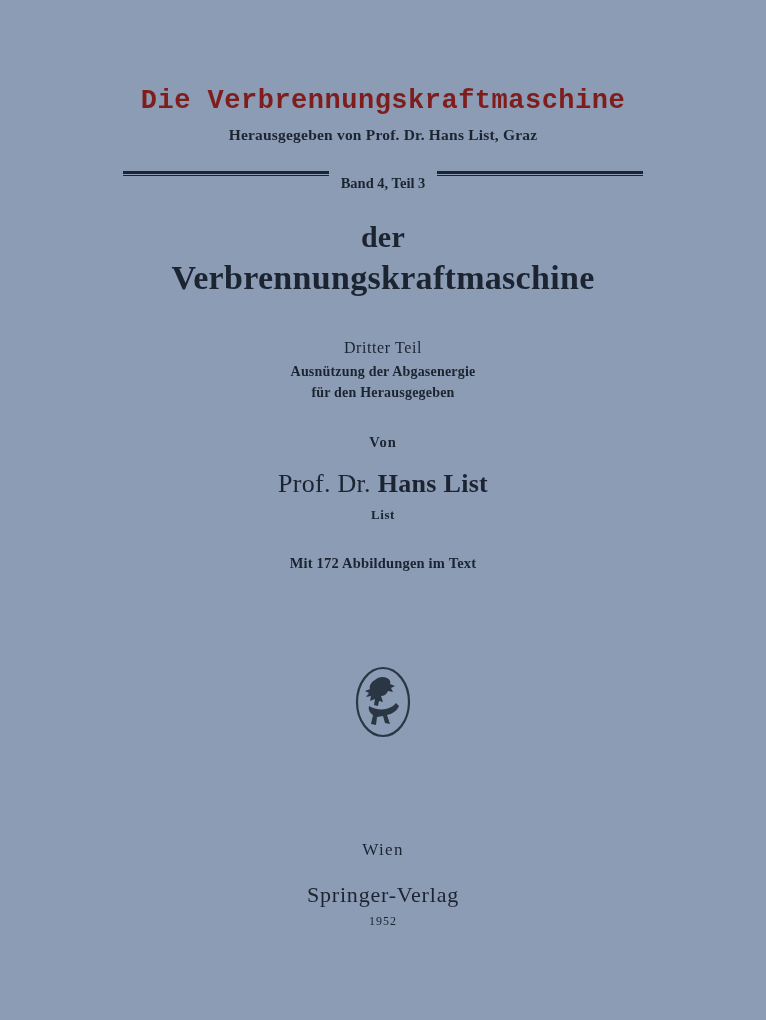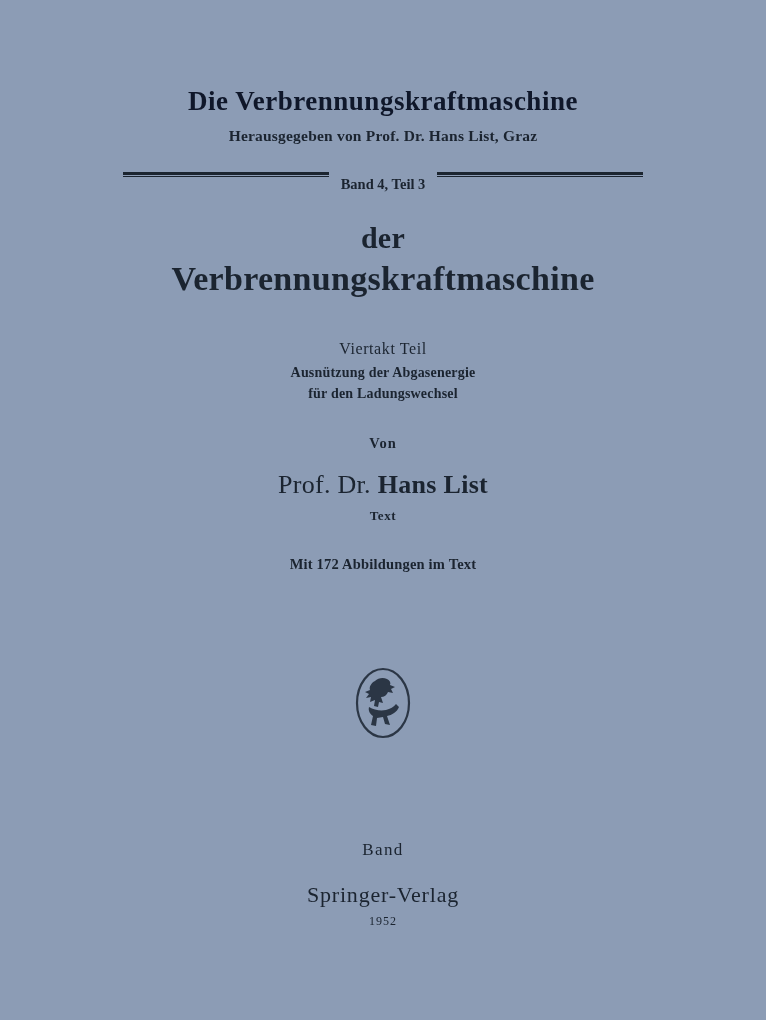--- a/index.html
+++ b/index.html
@@ -22,22 +22,23 @@
     display: flex;
     flex-direction: column;
     align-items: center;
   }
 
   .series-title {
     margin-top: 86px;
     font-size: 27px;
     font-weight: bold;
     letter-spacing: 0.5px;
-    color: #0f172a;
+    color: #7f1d1d;
     text-align: left;
+    font-family: Liberation Mono, monospace;
   }
   .series-editor {
     margin-top: 10px;
     font-size: 15.5px;
     font-weight: bold;
     letter-spacing: 0.2px;
     text-align: right;
   }
 
   .band-row {
@@ -162,43 +163,43 @@
     <div class="band-label">Band 4, Teil 3</div>
     <div class="band-rule"></div>
   </div>
 
   <div class="main-title">
     <div class="l2">der</div>
     <div>Verbrennungskraftmaschine</div>
   </div>
 
   <div class="sub-block">
-    <div class="sub-part">Viertakt Teil</div>
+    <div class="sub-part">Dritter Teil</div>
     <div class="sub-line">Ausnützung der Abgasenergie</div>
-    <div class="sub-line">für den Ladungswechsel</div>
+    <div class="sub-line">für den Herausgegeben</div>
   </div>
 
   <div class="von">Von</div>
 
   <div class="author">
     <span class="pre">Prof. Dr.</span>
     <span>Hans List</span>
   </div>
 
-  <div class="author-city">Text</div>
+  <div class="author-city">List</div>
 
   <div class="figures">Mit 172 Abbildungen im Text</div>
 
   <svg class="logo" viewBox="0 0 72 92">
     <ellipse cx="36" cy="46" rx="26" ry="34" fill="none" stroke="#2b3645" stroke-width="2.2"></ellipse>
     <g fill="#2b3645">
       <path d="M28 24c3-3 8-4 12-2 3 1.5 4 4 3 6l5 2-4 2 2 4-5-1c-1 3-4 5-7 5l2 6-4-1-1 5-4-1 1-6-5 2 1-5-5 1 3-4-4-2 5-2c-1-3 1-7 5-9z"></path>
       <path d="M22 50c5 3 11 4 17 3 4-1 8-3 10-6l3 3c-2 5-7 8-12 9l3 9-5-1-2-7-6 1-1 8-5-1 2-9c-3-2-5-5-4-9z"></path>
     </g>
   </svg>
 
   <div class="imprint">
-    <div class="imprint-city">Band</div>
+    <div class="imprint-city">Wien</div>
     <div class="imprint-pub">Springer-Verlag</div>
     <div class="imprint-year">1952</div>
   </div>
 
 </div>
 
 </body></html>

